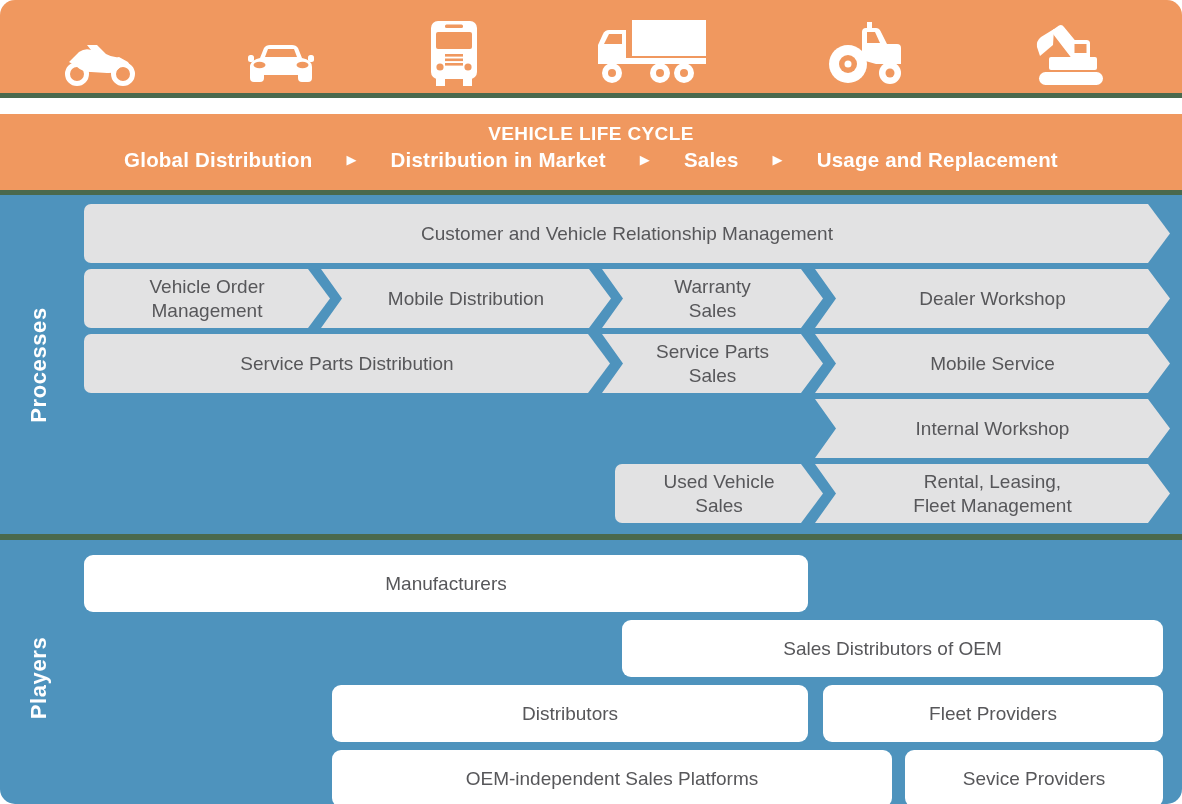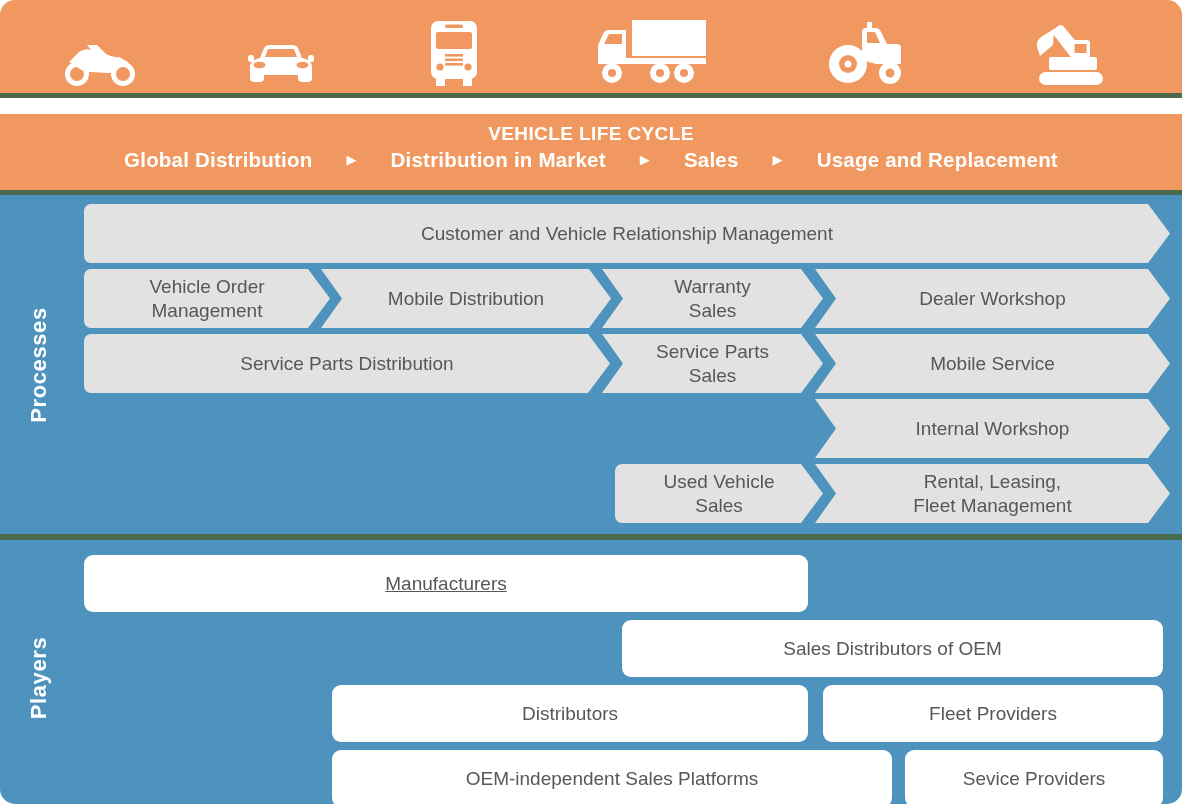--- a/index.html
+++ b/index.html
@@ -45,21 +45,21 @@
        clip-path:polygon(0 0, calc(100% - 22px) 0, 100% 50%, calc(100% - 22px) 100%, 0 100%, 21px 50%);}
   .r1{top:9px;} .r2{top:74px;} .r3{top:139px;} .r4{top:204px;} .r5{top:269px;}
   .mw90 span{display:inline-block;max-width:90px;}
   .mw140 span{display:inline-block;max-width:140px;}
   .mw160 span{display:inline-block;max-width:160px;}
   .mw170 span{display:inline-block;max-width:170px;}
 
   
   .pbox{position:absolute;height:57px;background:#fff;border-radius:9px;display:flex;align-items:center;justify-content:center;
         color:var(--ink);font-size:19px;text-align:center;box-sizing:border-box;padding:0 16px;}
-  .pr1{top:15px;text-decoration:underline;} .pr2{top:80px;} .pr3{top:145px;} .pr4{top:210px;}
+  .pr1{top:15px;} .pr2{top:80px;} .pr3{top:145px;} .pr4{top:210px;}
 </style>
 </head>
 <body>
 
 <div class="canvas">
 
   <div class="band-icons">
     <span class="vicon" style="left:63px">
       <svg width="74" height="44" viewBox="0 0 74 44">
         <circle cx="14" cy="32" r="9.5" fill="none" stroke="#fff" stroke-width="5"></circle>

